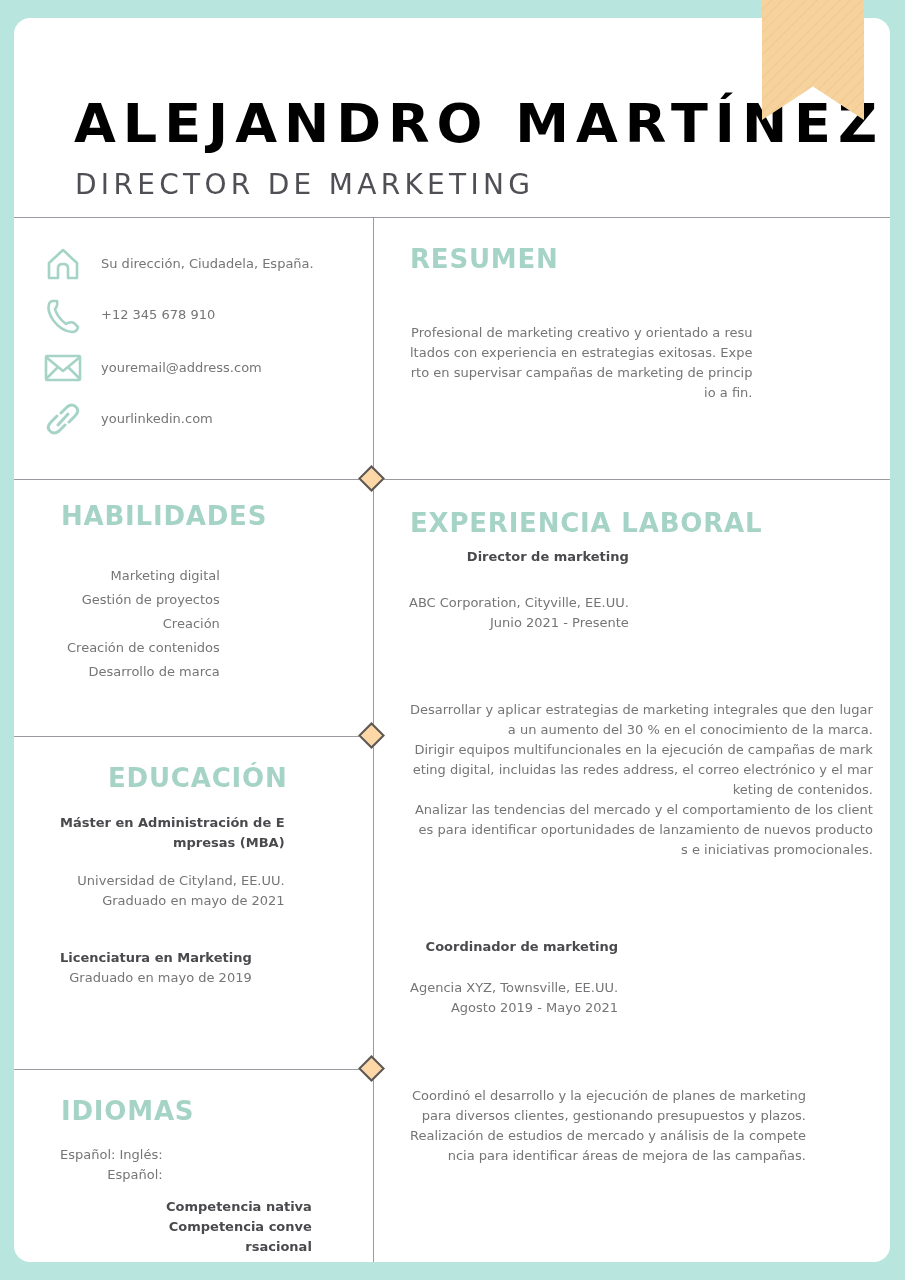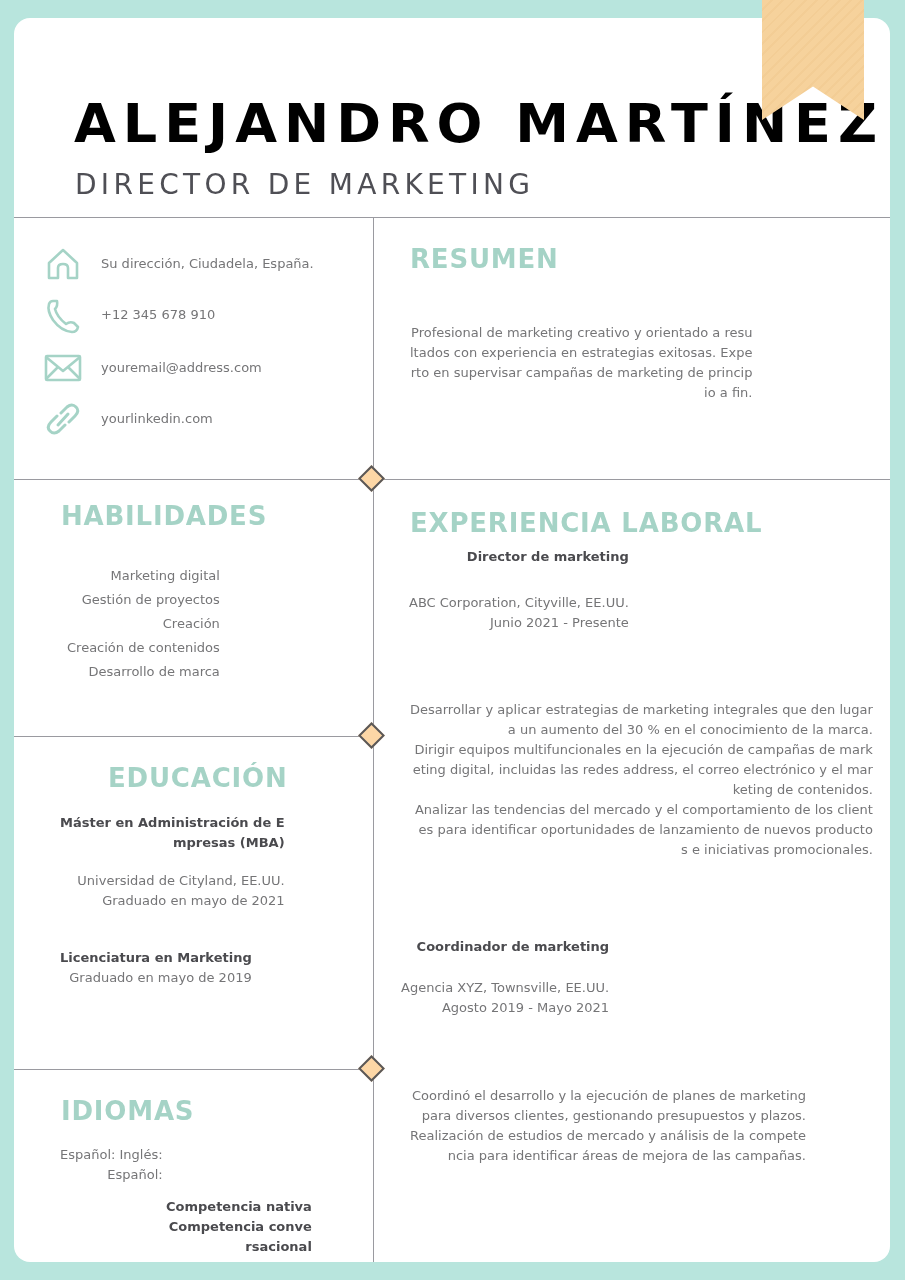--- a/index.html
+++ b/index.html
@@ -125,21 +125,21 @@
     <div class="txt">Desarrollar y aplicar estrategias de marketing integrales que den lugar</div>
     <div class="txt">a un aumento del 30 % en el conocimiento de la marca.</div>
     <div class="txt">Dirigir equipos multifuncionales en la ejecución de campañas de mark</div>
     <div class="txt">eting digital, incluidas las redes address, el correo electrónico y el mar</div>
     <div class="txt">keting de contenidos.</div>
     <div class="txt">Analizar las tendencias del mercado y el comportamiento de los client</div>
     <div class="txt">es para identificar oportunidades de lanzamiento de nuevos producto</div>
     <div class="txt">s e iniciativas promocionales.</div>
   </div>
 
-  <div class="abs" style="left:387px; top:919px;">
+  <div class="abs" style="left:396px; top:919px;">
     <div class="bold">Coordinador de marketing</div>
     <div class="txt" style="margin-top:21px;">Agencia XYZ, Townsville, EE.UU.</div>
     <div class="txt">Agosto 2019 - Mayo 2021</div>
   </div>
   <div class="abs" style="left:396px; top:1068px;">
     <div class="txt">Coordinó el desarrollo y la ejecución de planes de marketing</div>
     <div class="txt">para diversos clientes, gestionando presupuestos y plazos.</div>
     <div class="txt">Realización de estudios de mercado y análisis de la compete</div>
     <div class="txt">ncia para identificar áreas de mejora de las campañas.</div>
   </div>

